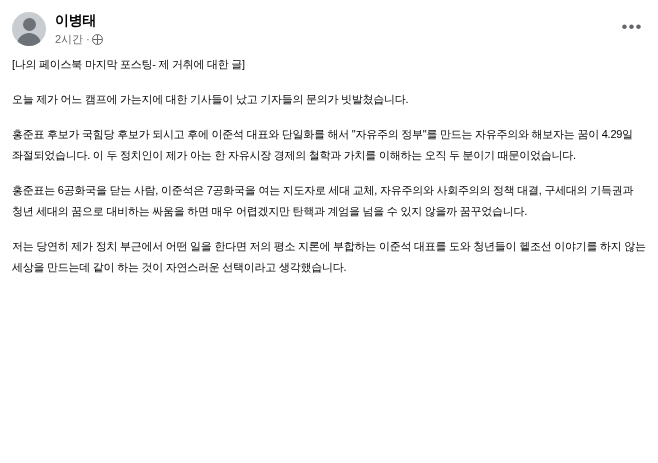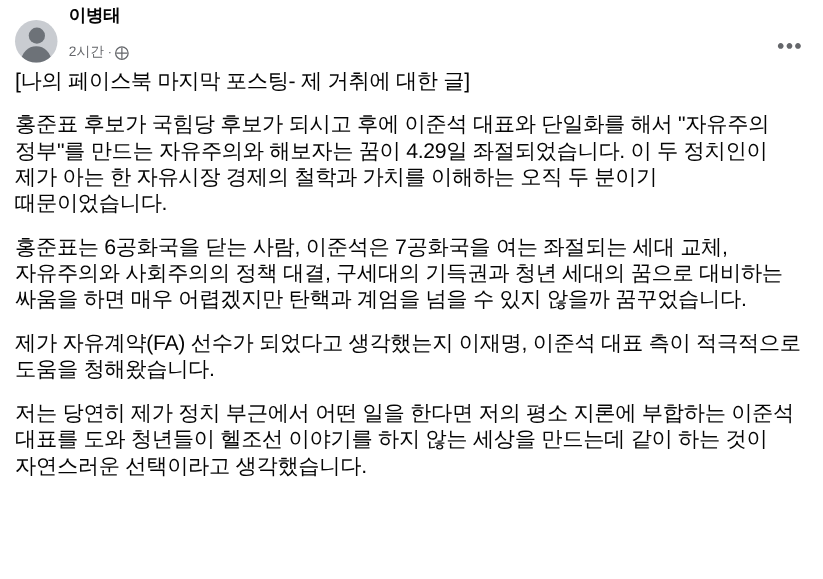--- a/index.html
+++ b/index.html
@@ -16,21 +16,21 @@
   }
   .post {
     width: 658px;
     height: 463px;
     background: #ffffff;
     position: relative;
     box-sizing: border-box;
   }
   .post-header {
     display: flex;
-    align-items: flex-end;
+    align-items: flex-start;
     padding: 10px 12px 4px 12px;
     box-sizing: border-box;
     height: 54px;
   }
   .avatar {
     width: 34px;
     height: 34px;
     border-radius: 50%;
     background: #c9ccd1;
     overflow: hidden;
@@ -66,21 +66,21 @@
     font-size: 14px;
     font-weight: bold;
     color: #050505;
     line-height: 18px;
     letter-spacing: -0.2px;
   }
   .meta {
     font-size: 11px;
     color: #65676b;
     line-height: 15px;
-    margin-top: 14px;
+    margin-top: 3px;
     display: flex;
     align-items: center;
   }
   .meta .dot {
     margin: 0 3px;
     font-size: 10px;
     color: #65676b;
   }
   .globe-icon {
     display: inline-block;
@@ -124,21 +124,21 @@
     line-height: 1;
     margin-top: 2px;
     cursor: pointer;
     user-select: none;
   }
   .post-body {
     padding: 0 12px 0 12px;
     box-sizing: border-box;
   }
   .para {
-    font-size: 17px;
+    font-size: 11px;
     line-height: 21px;
     color: #050505;
     margin: 0 0 14px 0;
     letter-spacing: -0.25px;
     word-break: keep-all;
   }
   .para:last-child {
     margin-bottom: 0;
   }
   .fade-bottom {
@@ -167,21 +167,21 @@
         <span>2시간</span>
         <span class="dot">·</span>
         <span class="globe-icon"></span>
       </div>
     </div>
     <div class="more-btn">•••</div>
   </div>
 
   <div class="post-body">
     <p class="para">[나의 페이스북 마지막 포스팅- 제 거취에 대한 글]</p>
+    <p class="para">오늘 제가 어느 캠프에 가는지에 대한 기사들이 났고 기자들의 문의가 빗발쳤습니다.</p>
     <p class="para">홍준표 후보가 국힘당 후보가 되시고 후에 이준석 대표와 단일화를 해서 "자유주의 정부"를 만드는 자유주의와 해보자는 꿈이 4.29일 좌절되었습니다.  이 두 정치인이 제가 아는 한 자유시장 경제의 철학과 가치를 이해하는 오직 두 분이기 때문이었습니다.</p>
-    <p class="para">홍준표는 6공화국을 닫는 사람, 이준석은 7공화국을 여는 좌절되는 세대 교체, 자유주의와 사회주의의 정책 대결,  구세대의 기득권과 청년 세대의 꿈으로 대비하는 싸움을 하면 매우 어렵겠지만 탄핵과 계엄을 넘을 수 있지 않을까 꿈꾸었습니다.</p>
-    <p class="para">제가 자유계약(FA) 선수가 되었다고 생각했는지 이재명, 이준석 대표 측이 적극적으로 도움을 청해왔습니다.</p>
+    <p class="para">홍준표는 6공화국을 닫는 사람, 이준석은 7공화국을 여는 지도자로 세대 교체, 자유주의와 사회주의의 정책 대결,  구세대의 기득권과 청년 세대의 꿈으로 대비하는 싸움을 하면 매우 어렵겠지만 탄핵과 계엄을 넘을 수 있지 않을까 꿈꾸었습니다.</p>
     <p class="para">저는 당연히 제가 정치 부근에서 어떤 일을 한다면 저의 평소 지론에 부합하는 이준석 대표를 도와 청년들이 헬조선 이야기를 하지 않는 세상을 만드는데 같이 하는 것이 자연스러운 선택이라고 생각했습니다.</p>
 
   </div>
 
   <div class="fade-bottom"></div>
 </div>
 
 </body></html>

